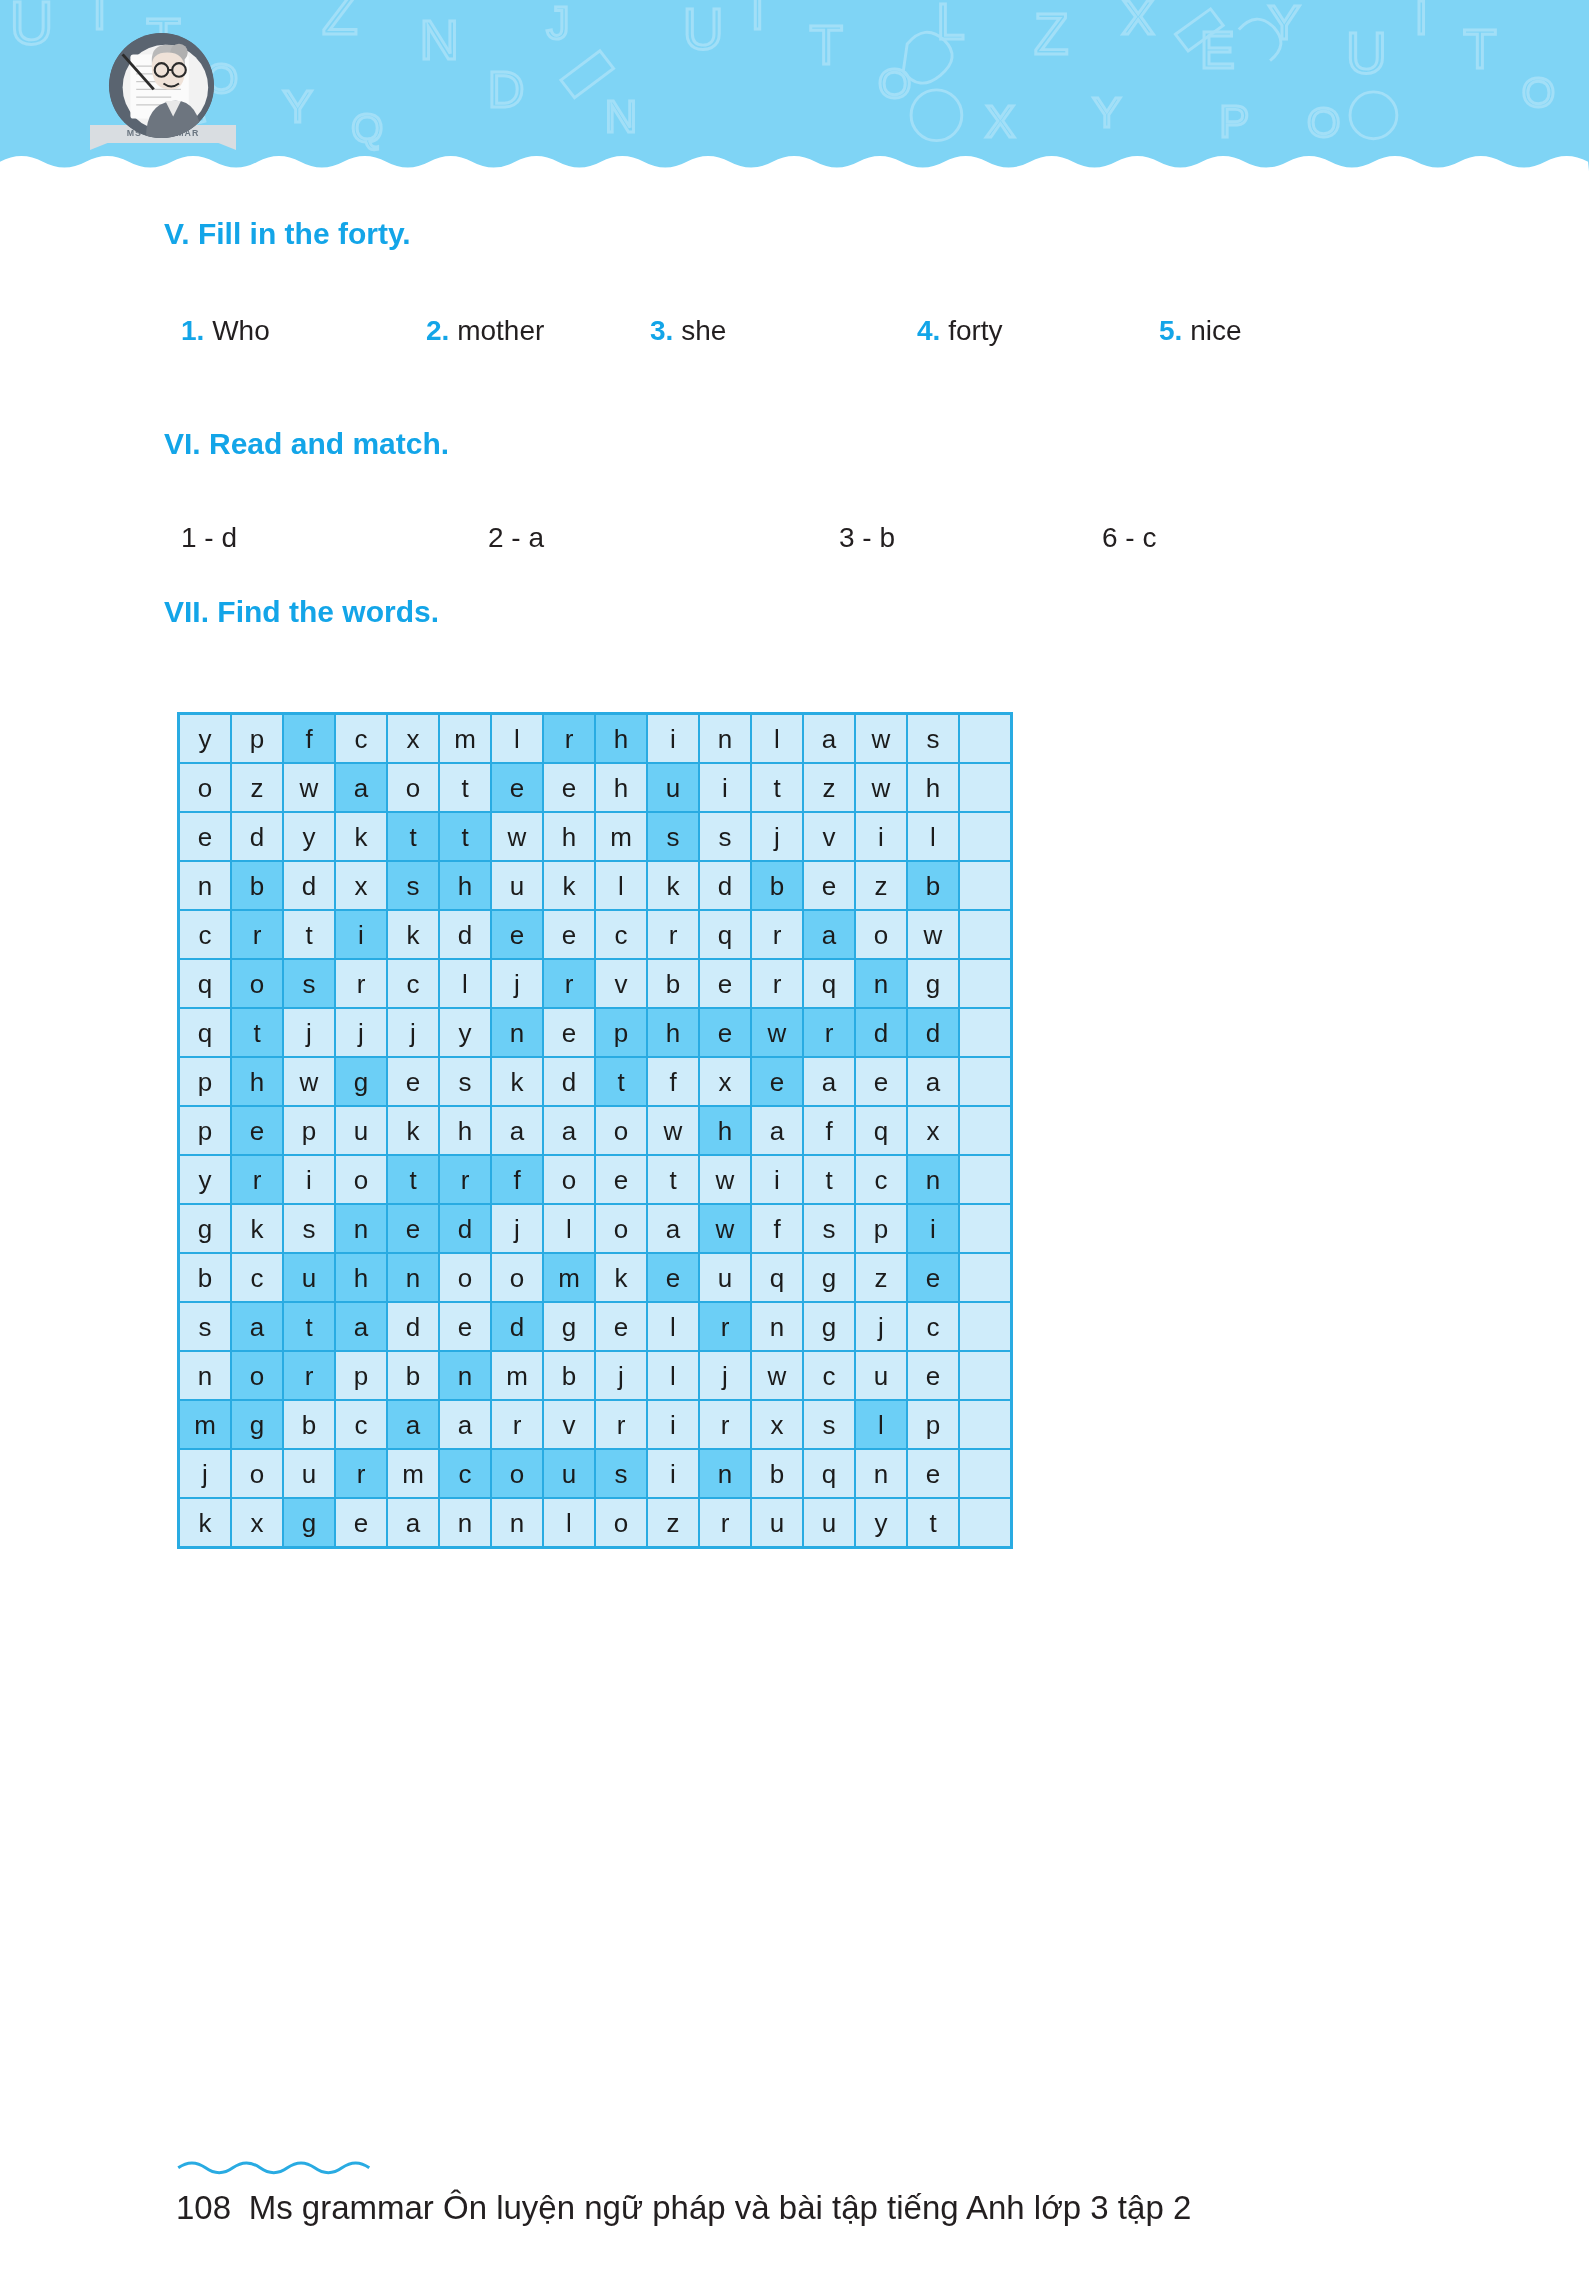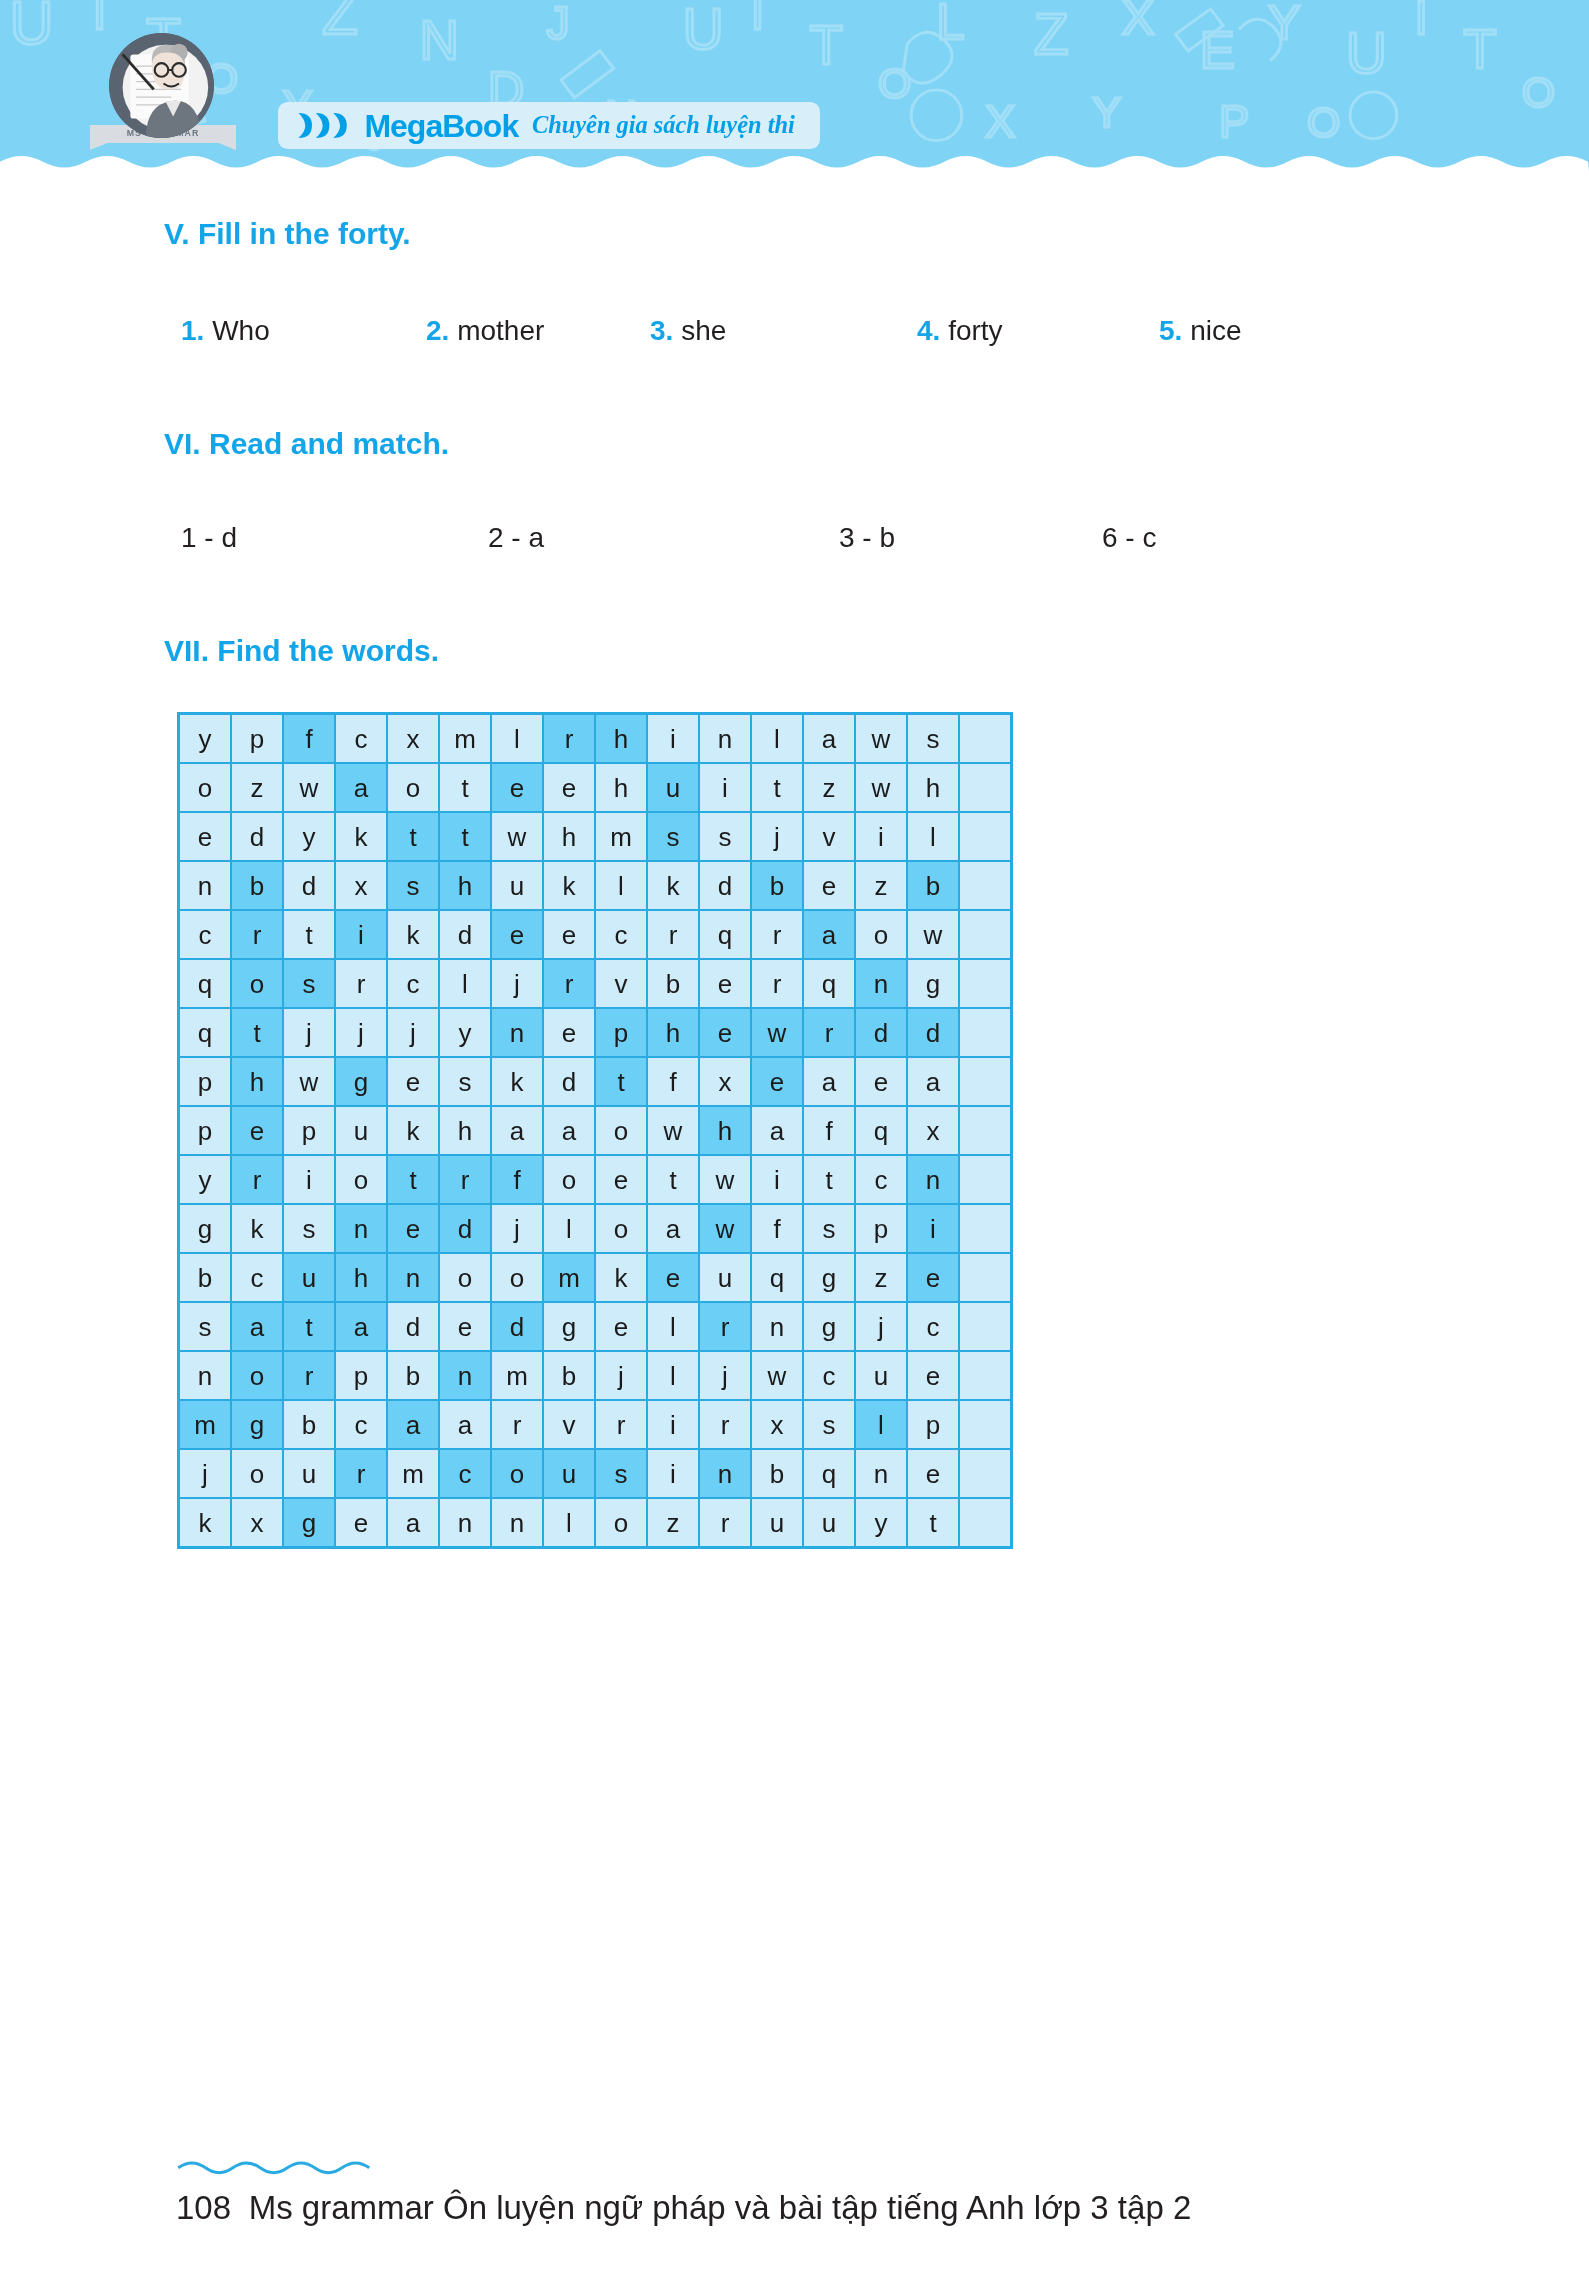--- a/index.html
+++ b/index.html
@@ -76,21 +76,21 @@
   
   .content { position:absolute; left:0; top:171px; width:1590px; }
 
   .sec-title {
     font-size:30px; font-weight:bold; color:#13a5e8;
     margin:0; padding:0;
     font-family:"Liberation Sans", sans-serif;
   }
   .h-v   { position:absolute; left:164px; top:46px; }
   .h-vi  { position:absolute; left:164px; top:256px; }
-  .h-vii { position:absolute; left:164px; top:463px; }
+  .h-vii { position:absolute; left:164px; top:424px; }
 
   .answers-row {
     position:absolute; left:0; top:0; width:1590px;
     font-size:28px; color:#231f20;
   }
   .ans { position:absolute; white-space:nowrap; }
   .ans .num { color:#13a5e8; font-weight:bold; }
 
   .row-v  { top:144px; }
   .row-vi { top:351px; }
@@ -196,31 +196,20 @@
       <path d="M56 52 q8 6 16 0" stroke="#2b2b2b" stroke-width="2" fill="none"></path>
       <path d="M38 108 q0 -34 26 -38 q28 -4 32 38 z" fill="#6d757f"></path>
       <path d="M58 70 l8 16 l8 -16 z" fill="#e8e8e8"></path>
     </svg>
   </div>
 
   <div class="ribbon">
     <span>MS GRAMMAR</span>
   </div>
 
-  <div class="logo-pill">
-    <span class="logo-arrows">
-      <svg width="59" height="29" viewBox="0 0 60 30">
-        <path d="M2 2 q14 13 0 26 q14 0 14 -13 q0 -13 -14 -13 z" fill="#00a0e9"></path>
-        <path d="M20 2 q14 13 0 26 q14 0 14 -13 q0 -13 -14 -13 z" fill="#00a0e9"></path>
-        <path d="M38 2 q14 13 0 26 q14 0 14 -13 q0 -13 -14 -13 z" fill="#00a0e9"></path>
-      </svg>
-    </span>
-    <span class="logo-mega">MegaBook</span>
-    <span class="logo-tag">Chuyên gia sách luyện thi</span>
-  </div>
 
   <div class="banner-wave">
     <svg width="1590" height="25" viewBox="0 0 1630 26" preserveAspectRatio="none">
       <path d="M0 6 q22 -12 44 0 t44 0 t44 0 t44 0 t44 0 t44 0 t44 0 t44 0 t44 0 t44 0 t44 0 t44 0 t44 0 t44 0 t44 0 t44 0 t44 0 t44 0 t44 0 t44 0 t44 0 t44 0 t44 0 t44 0 t44 0 t44 0 t44 0 t44 0 t44 0 t44 0 t44 0 t44 0 t44 0 t44 0 t44 0 t44 0 t44 0 L1630 26 L0 26 Z" fill="#ffffff"></path>
     </svg>
   </div>
 </div>
 
 <div class="content">
 

